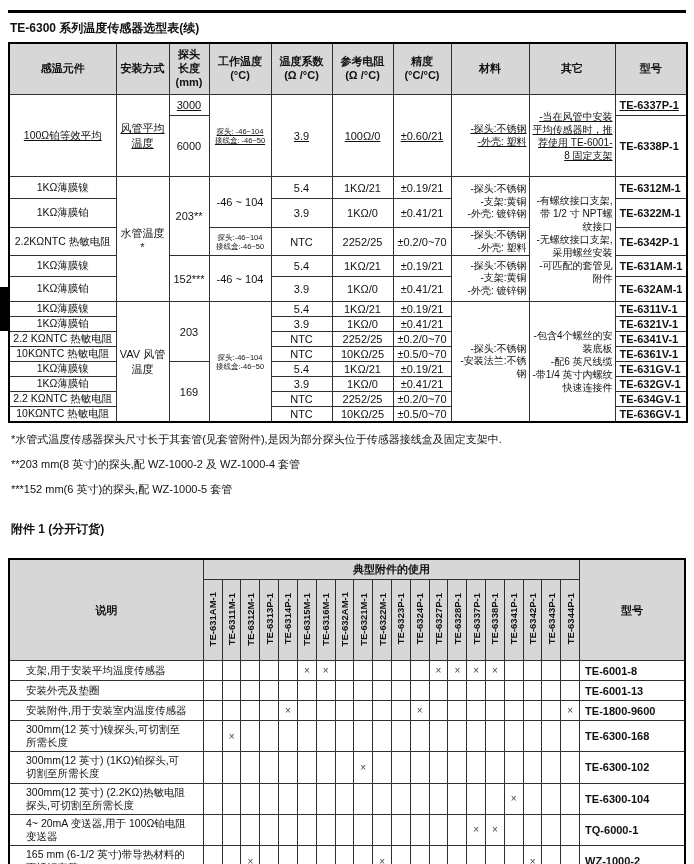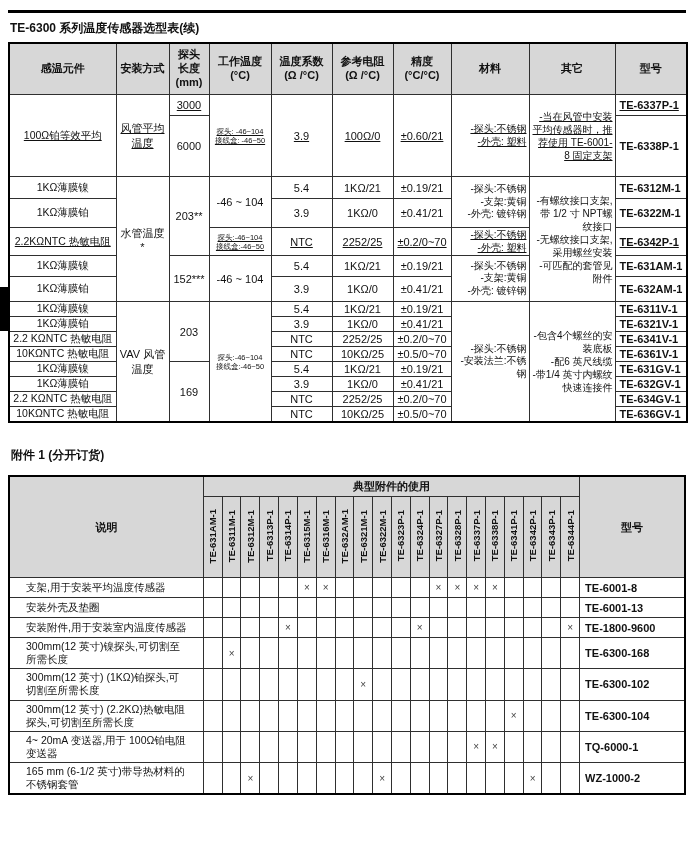--- a/index.html
+++ b/index.html
@@ -26,31 +26,31 @@
   .pre{white-space:pre-line;}
   .small{font-size:7.5px;line-height:1.2;}
   .mat{font-size:10px;text-align:right;line-height:1.25;padding-left:3px;}
   .other{font-size:10px;text-align:right;line-height:1.3;padding-left:3px;}
   .model-cell{font-weight:bold;text-align:left;padding-left:4px;font-size:11px;}
   .el-cell{font-size:10.5px;}
 
   
   tr.hA1 td{height:18px;text-decoration:underline;}
   tr.hA2 td{height:58px;}
-  tr.hB1 td{height:19px;} tr.hB2 td{height:26px;} tr.hB3 td{height:22px;text-decoration:underline;}
+  tr.hB1 td{height:19px;} tr.hB2 td{height:26px;} tr.hB3 td{height:22px;}
   tr.hB4 td{height:18px;} tr.hB5 td{height:22px;}
   tr.hC td{height:11px;padding-top:0;padding-bottom:0;}
   .sel-table thead th{height:46px;line-height:1.25;}
 
   
   .footnotes{margin:9px 0 0 3px;}
   .fn{font-size:11px;margin:0 0 10px 0;}
 
   
-  .acc-caption{font-size:12px;font-weight:bold;margin:24px 0 11px 3px;}
+  .acc-caption{font-size:12px;font-weight:bold;margin:24px 0 20px 3px;}
   .acc-table th.rot{height:76px;padding:2px 0;}
   .acc-table th.rot span{
     display:inline-block;writing-mode:vertical-rl;transform:rotate(180deg);
     font-size:9.5px;font-weight:bold;white-space:nowrap;letter-spacing:0;
   }
   .acc-table th.grp{height:14px;font-size:11px;}
   .acc-table td.desc{font-size:10.5px;text-align:left;padding:2px 16px;line-height:1.25;}
   .acc-table td.mark{font-size:10px;color:#444;padding:0;}
   .acc-table td.amodel{font-weight:bold;text-align:left;padding-left:5px;font-size:11px;}
   .acc-table tbody tr{height:20px;}
@@ -240,20 +240,25 @@
         <tr class="hC">
           <td class="el-cell">10KΩNTC 热敏电阻</td>
           <td>NTC</td>
           <td>10KΩ/25</td>
           <td>±0.5/0~70</td>
           <td class="model-cell">TE-636GV-1</td>
         </tr>
       </tbody>
   </table>
 
+  <div class="footnotes">
+    <div class="fn">*水管式温度传感器探头尺寸长于其套管(见套管附件),是因为部分探头位于传感器接线盒及固定支架中.</div>
+    <div class="fn">**203 mm(8 英寸)的探头,配 WZ-1000-2 及 WZ-1000-4 套管</div>
+    <div class="fn">***152 mm(6 英寸)的探头,配 WZ-1000-5 套管</div>
+  </div>
 
   <div class="acc-caption">附件 1 (分开订货)</div>
 
   <table class="acc-table">
     <colgroup id="t2-colgroup">
         <col style="width: 192px;">
         <col style="width: 18.6px;">
         <col style="width: 18.6px;">
         <col style="width: 18.6px;">
         <col style="width: 18.6px;">

